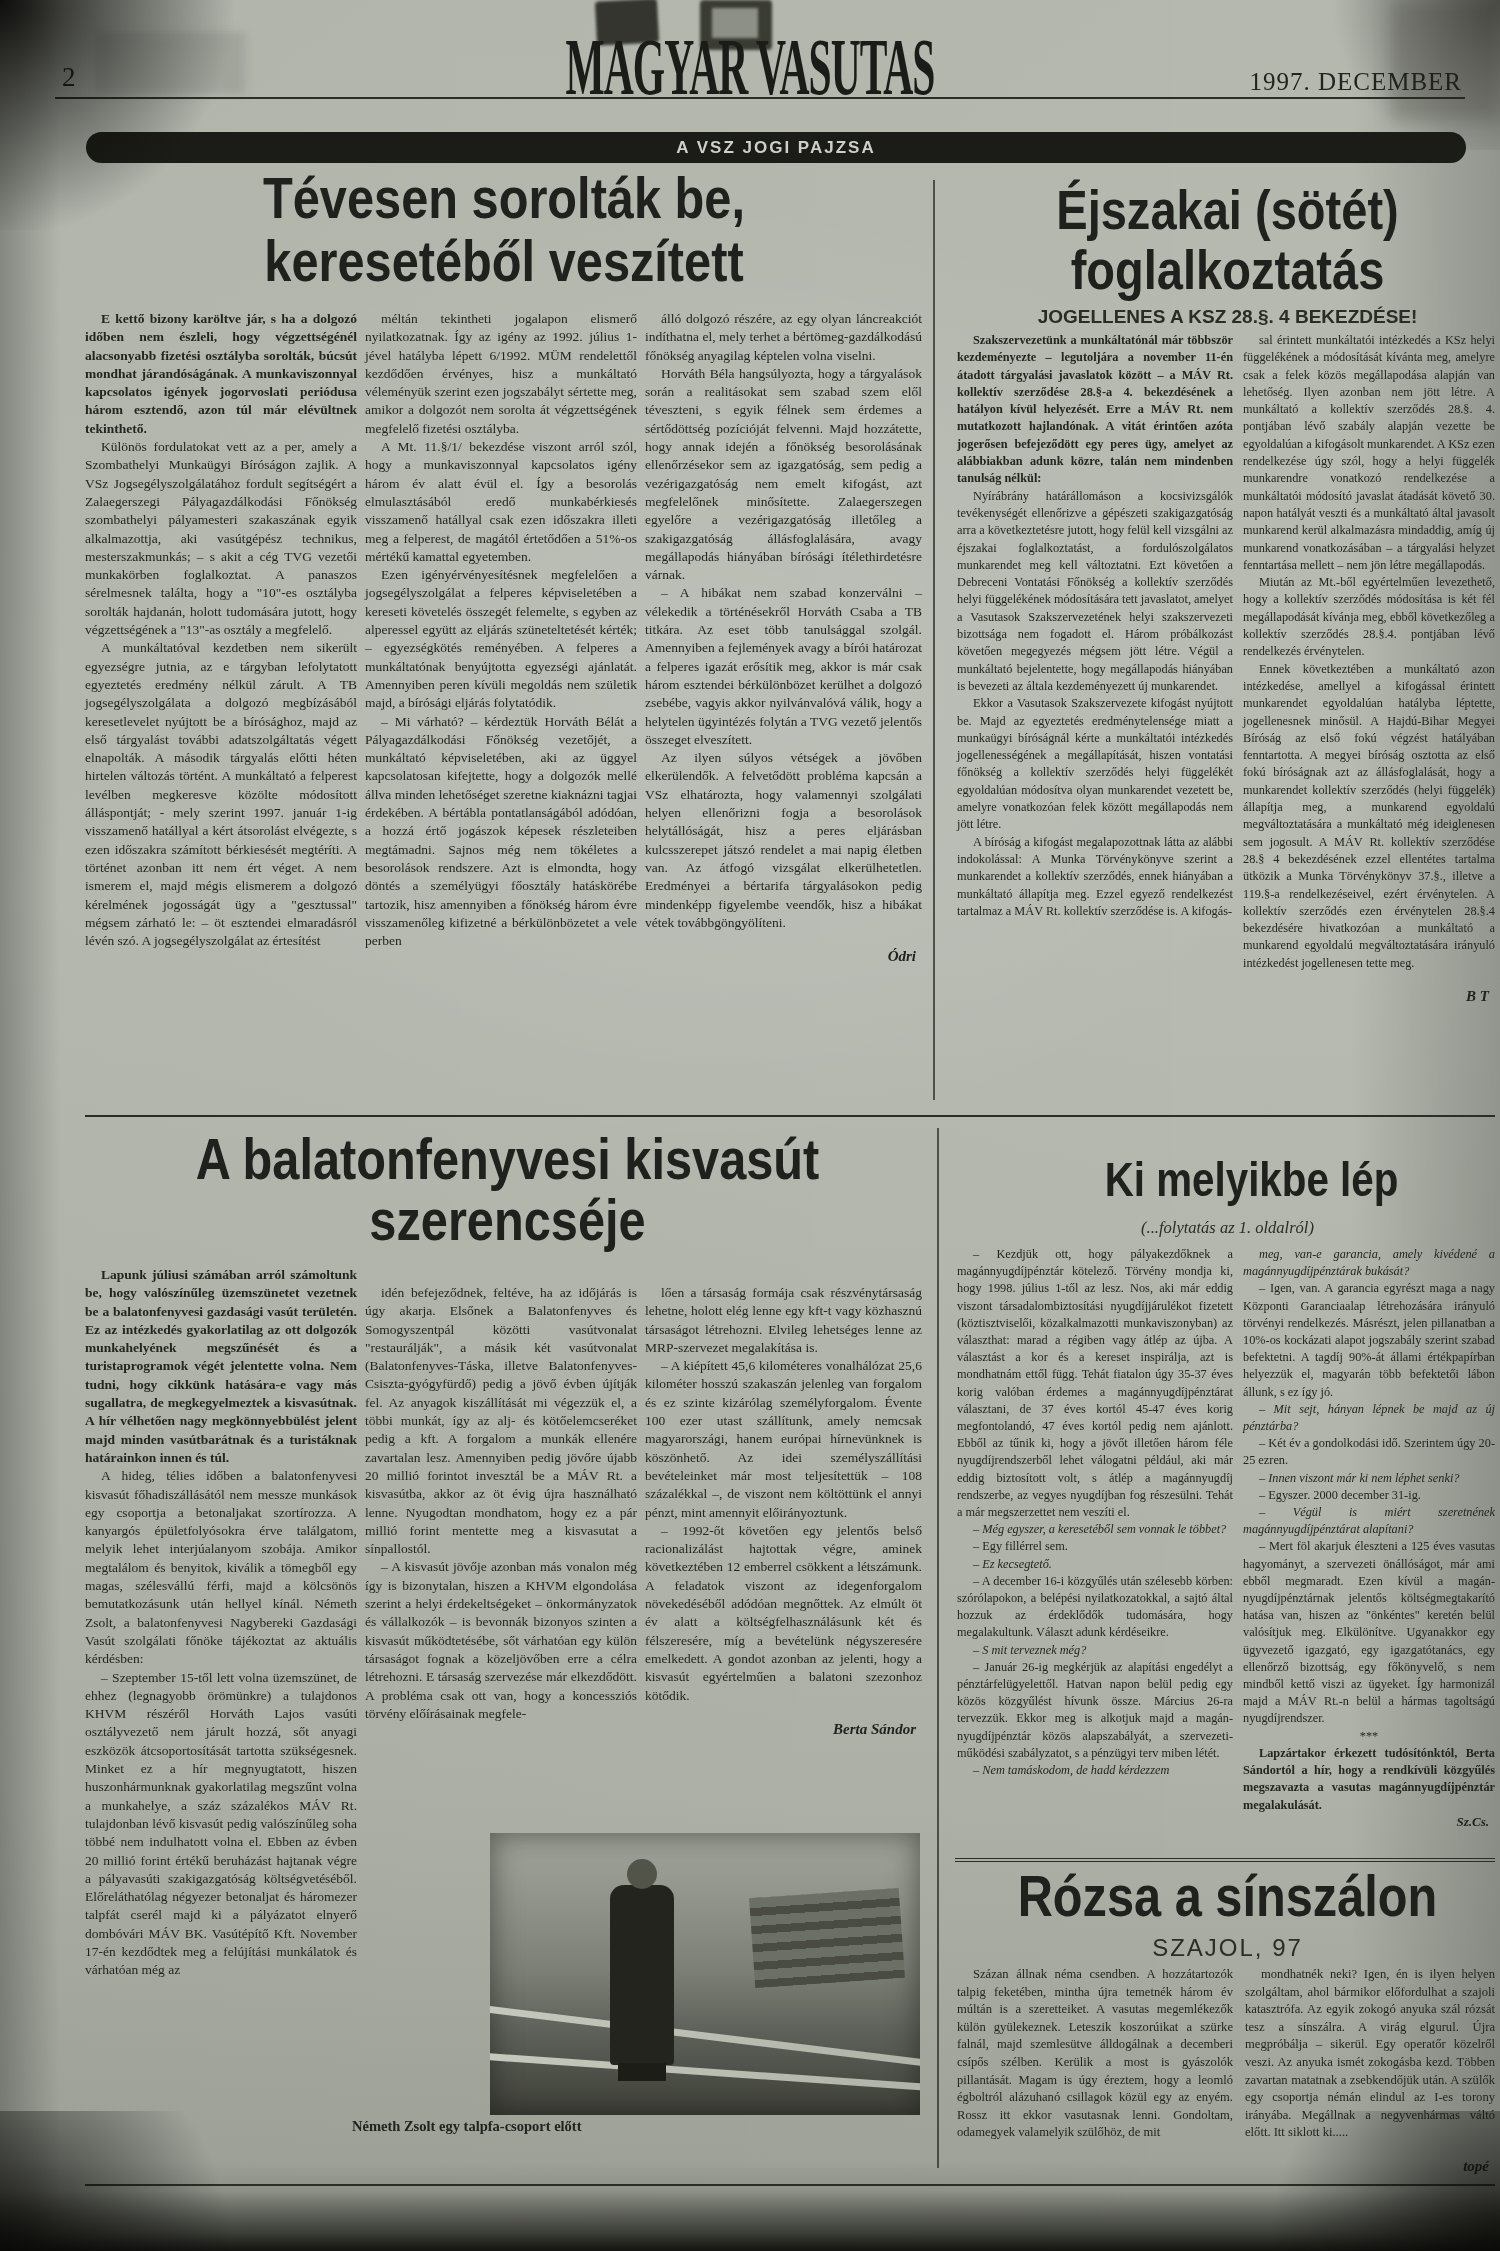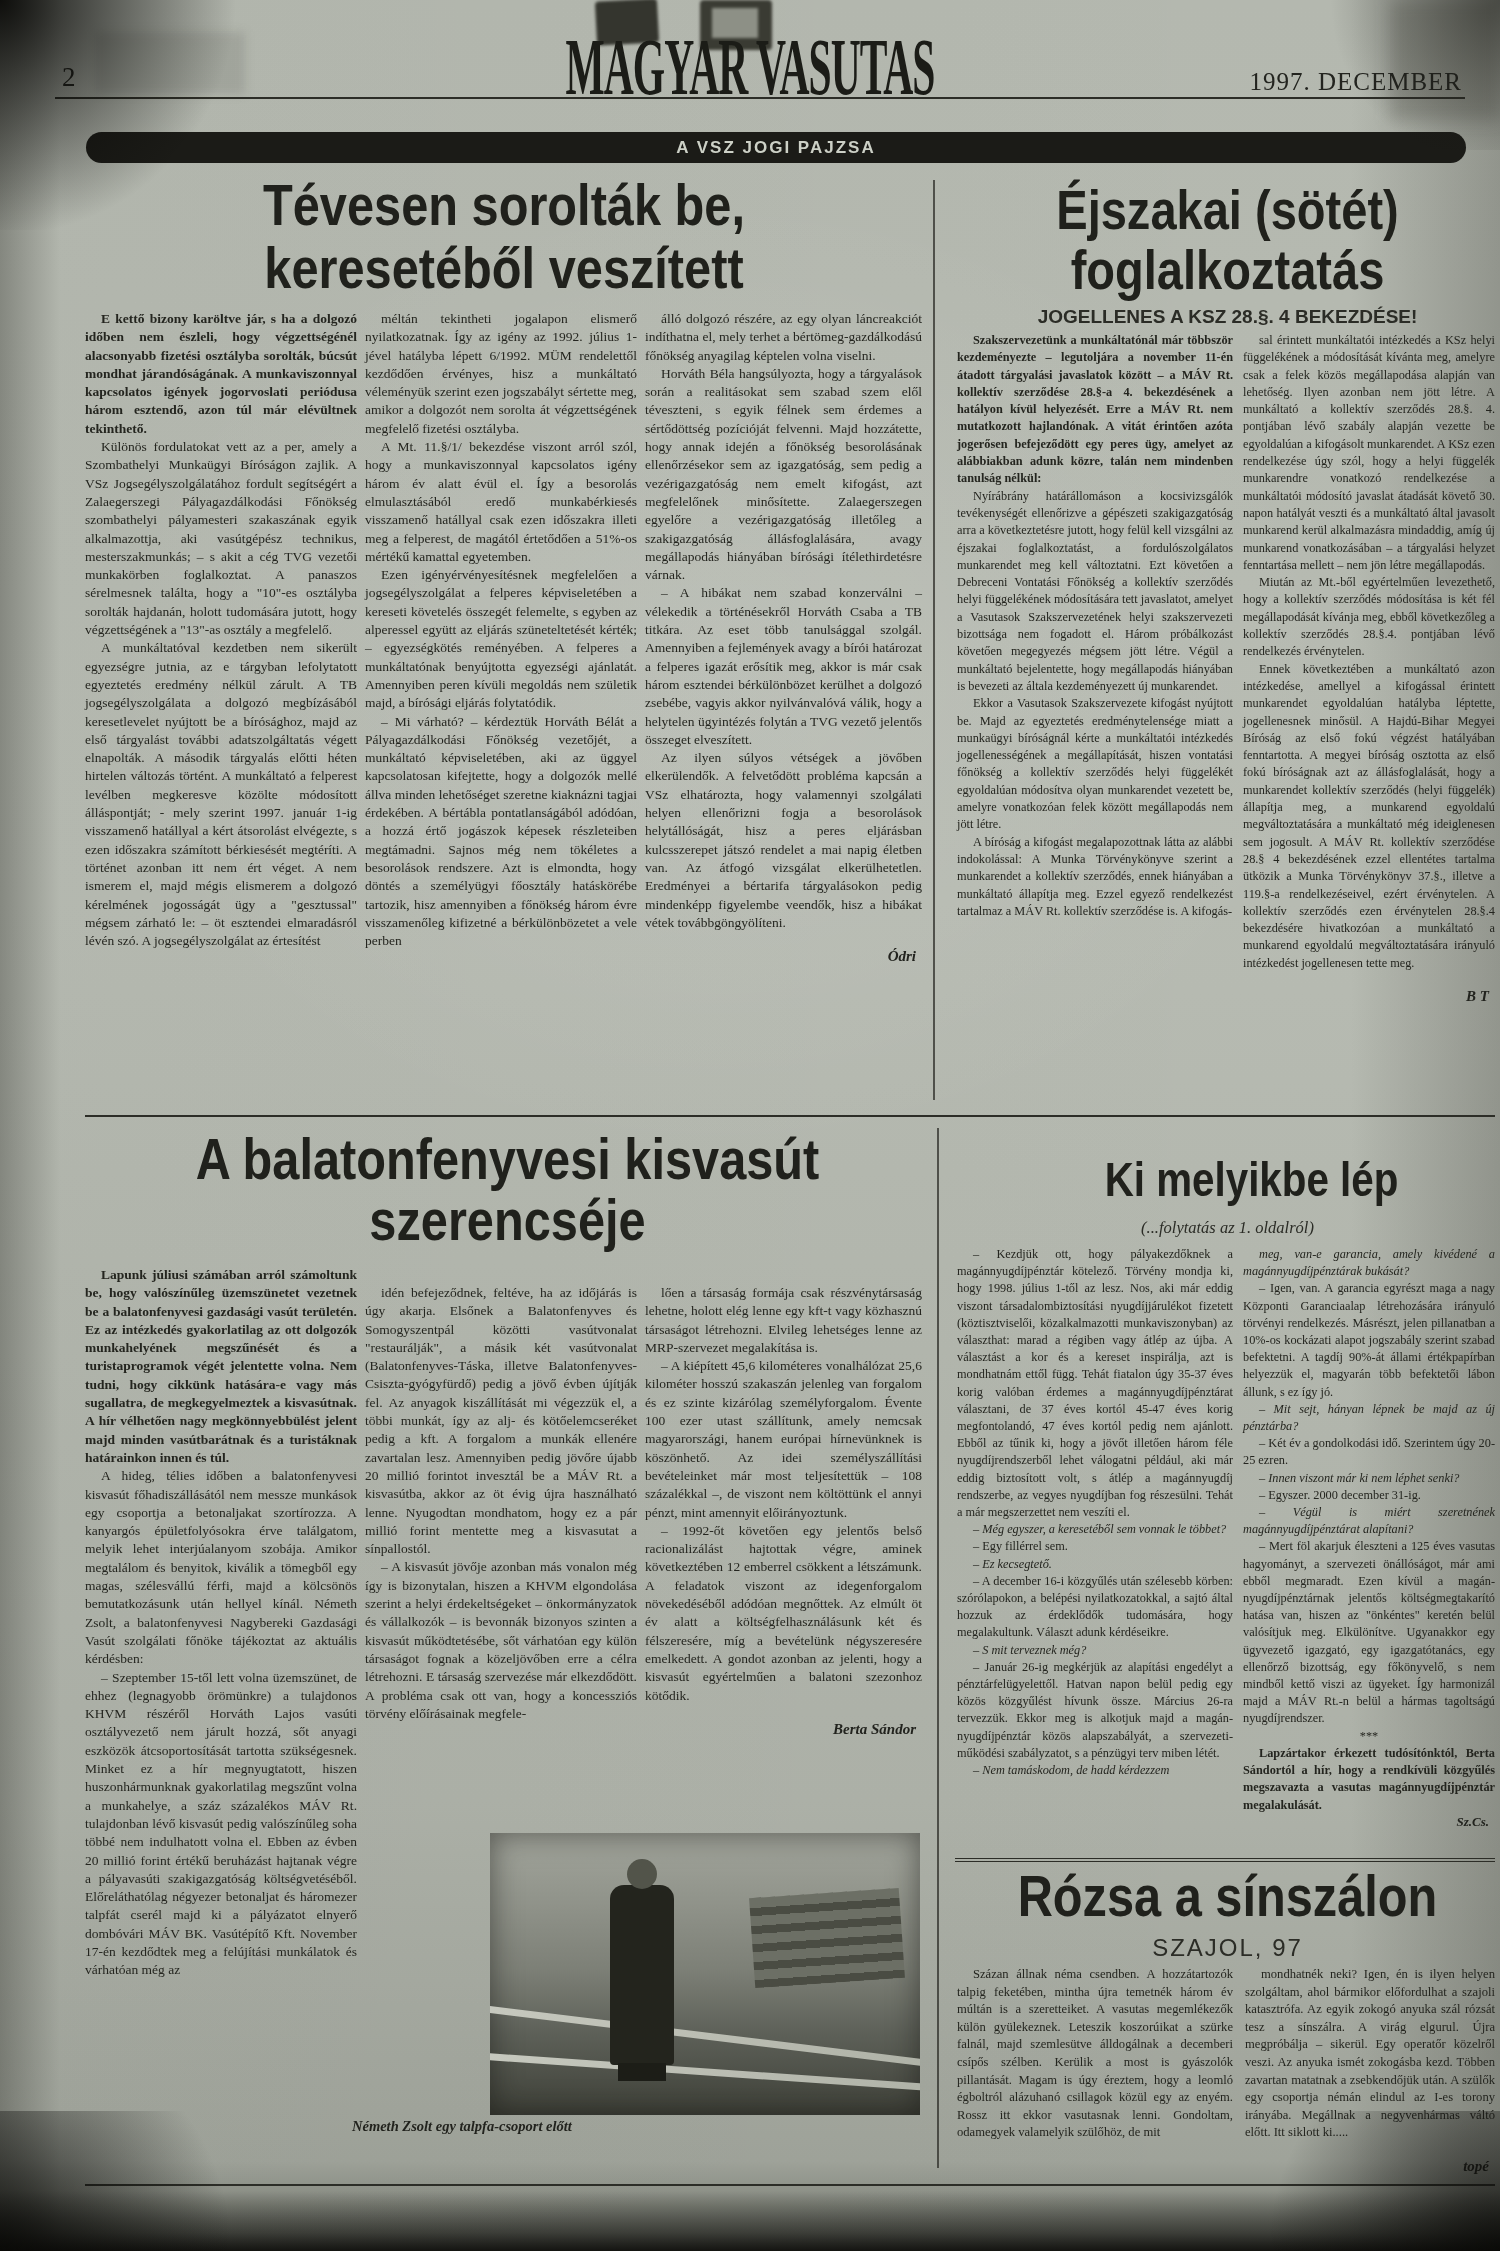--- a/index.html
+++ b/index.html
@@ -51,39 +51,39 @@
     background:linear-gradient(180deg,#a2a59c 0%,#8f9289 26%,#7d8077 48%,#5c5f57 72%,#3f4139 100%);
     box-shadow:inset 0 0 30px rgba(20,20,16,0.55);}
   .photo .rail{position:absolute;height:7px;background:linear-gradient(90deg,#c7c9bf,#aeb1a6);border-radius:3px;}
   .photo .rail.r1{left:-20px;top:200px;width:480px;transform:rotate(7deg);}
   .photo .rail.r2{left:-20px;top:236px;width:490px;transform:rotate(4deg);}
   .photo .sleepers{position:absolute;right:18px;top:60px;width:150px;height:90px;
     background:repeating-linear-gradient(180deg,#6c6f65 0 10px,#4a4c43 10px 18px);transform:rotate(-4deg);}
   .photo .figure{position:absolute;left:120px;top:52px;width:64px;height:180px;background:#23241d;border-radius:14px 14px 4px 4px;}
   .photo .figure::before{content:"";position:absolute;left:17px;top:-26px;width:30px;height:30px;border-radius:50%;background:#52544a;}
   .photo .figure::after{content:"";position:absolute;left:8px;bottom:-16px;width:48px;height:18px;background:#1c1d17;}
-  .caption{position:absolute;left:352px;top:2118px;width:566px;font-weight:bold;font-style:italic;font-size:14.5px;color:#22231e;}
+  .caption{position:absolute;left:352px;top:2118px;width:566px;font-weight:bold;font-size:14.5px;color:#22231e;}
 </style>
 </head>
 <body>
 
 <div class="page">
 
   <div class="artifact a1"></div>
   <div class="artifact a2"></div>
   <div class="artifact a3"></div>
   <div class="artifact a4"></div>
 
   <div class="pagenum">2</div>
   <div class="masthead">MAGYAR VASUTAS</div>
   <div class="date">1997. DECEMBER</div>
   <div class="rule" style="left:55px;top:97px;width:1410px;height:2px;"></div>
   <div class="legal-bar">A VSZ JOGI PAJZSA</div>
 
-  <div class="headline art-teves" style="left:85px;top:173px;width:838px;font-size:58px;line-height:63px;">
+  <div class="headline art-teves" style="left:85px;top:166px;width:838px;font-size:58px;line-height:63px;">
     <span class="hl">Tévesen sorolták be,</span>
     <span class="hl">keresetéből veszített</span>
   </div>
   <div class="col art-teves" style="left:85px;top:310px;width:272px;">
       <p class="para lead">E kettő bizony karöltve jár, s ha a dolgozó időben nem észleli, hogy végzettségénél alacsonyabb fizetési osztályba sorolták, búcsút mondhat járandóságának. A munkaviszonnyal kapcsolatos igények jogorvoslati periódusa három esztendő, azon túl már elévültnek tekinthető.</p>
       <p class="para">Különös fordulatokat vett az a per, amely a Szombathelyi Munkaügyi Bíróságon zajlik. A VSz Jogsegélyszolgálatához fordult segítségért a Zalaegerszegi Pályagazdálkodási Főnökség szombathelyi pályamesteri szakaszának egyik alkalmazottja, aki vasútgépész technikus, mesterszakmunkás; – s akit a cég TVG vezetői munkakörben foglalkoztat. A panaszos sérelmesnek találta, hogy a "10"-es osztályba sorolták hajdanán, holott tudomására jutott, hogy végzettségének a "13"-as osztály a megfelelő.</p>
       <p class="para">A munkáltatóval kezdetben nem sikerült egyezségre jutnia, az e tárgyban lefolytatott egyeztetés eredmény nélkül zárult. A TB jogsegélyszolgálata a dolgozó megbízásából keresetlevelet nyújtott be a bírósághoz, majd az első tárgyalást további adatszolgáltatás végett elnapolták. A második tárgyalás előtti héten hirtelen változás történt. A munkáltató a felperest levélben megkeresve közölte módosított álláspontját; - mely szerint 1997. január 1-ig visszamenő hatállyal a kért átsorolást elvégezte, s ezen időszakra számított bérkiesését megtéríti. A történet azonban itt nem ért véget. A nem ismerem el, majd mégis elismerem a dolgozó kérelmének jogosságát ügy a "gesztussal" mégsem zárható le: – öt esztendei elmaradásról lévén szó. A jogsegélyszolgálat az értesítést</p>
     </div>
   <div class="col art-teves" style="left:365px;top:310px;width:272px;">
       <p class="para">méltán tekintheti jogalapon elismerő nyilatkozatnak. Így az igény az 1992. július 1-jével hatályba lépett 6/1992. MÜM rendelettől kezdődően érvényes, hisz a munkáltató véleményük szerint ezen jogszabályt sértette meg, amikor a dolgozót nem sorolta át végzettségének megfelelő fizetési osztályba.</p>

